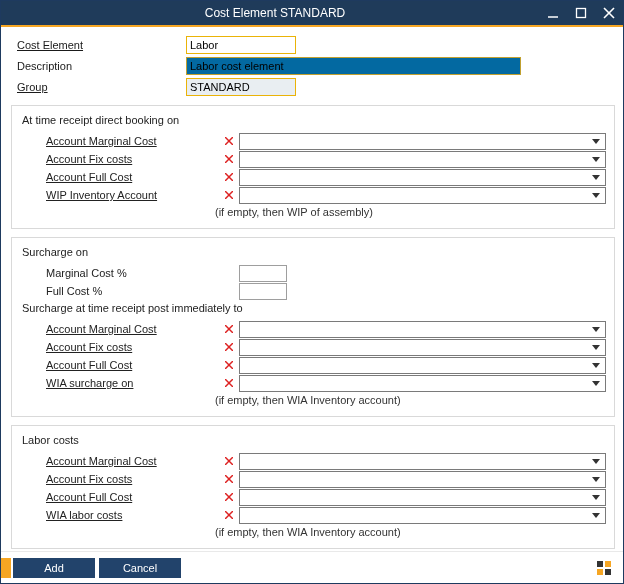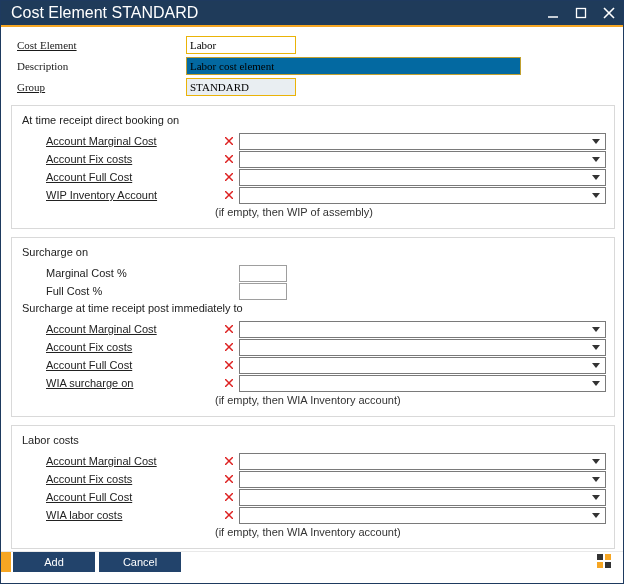--- a/index.html
+++ b/index.html
@@ -1,46 +1,46 @@
 <!DOCTYPE html>
 <html><head>
 <meta charset="utf-8">
 <style>
   * { box-sizing: border-box; margin: 0; padding: 0; }
   html, body { width: 624px; height: 584px; font-family: "Segoe UI", Tahoma, Arial, sans-serif; font-size: 11px; color: #333; overflow: hidden; }
   .window { width: 624px; height: 584px; border: 1px solid #1e3a5f; background: #fff; display: flex; flex-direction: column; }
   .titlebar { height: 26px; background: #1f3b5a; color: #fff; display: flex; align-items: center; padding-left: 10px; border-bottom: 2px solid #f6a623; }
-  .titlebar-title { flex: 1; font-size: 16px; }
+  .titlebar-title { flex: 1; font-size: 12px; text-align: center; }
   .titlebar-btn { width: 28px; height: 26px; display: flex; align-items: center; justify-content: center; color: #fff; cursor: pointer; }
   .titlebar-btn svg { stroke: #fff; }
   .body { flex: 1; position: relative; display: flex; overflow: hidden; }
   .content { flex: 1; overflow: scroll; padding: 8px 8px 0 10px; }
   .content::-webkit-scrollbar { width: 16px; height: 16px; }
   .content::-webkit-scrollbar-track { background: #f0f0f0; }
   .content::-webkit-scrollbar-thumb { background: #c2c2c2; border: 3px solid #f0f0f0; border-radius: 8px; }
   .content::-webkit-scrollbar-button { display: block; height: 16px; width:16px; background: #f0f0f0; }
-  .header-row { display: flex; align-items: center; height: 20px; margin-bottom: 1px; font-family: Liberation Serif, serif; }
+  .header-row { display: flex; align-items: center; height: 20px; margin-bottom: 1px; }
   .header-row .lbl { width: 175px; padding-left: 6px; text-decoration: underline; color: #1a1a1a; }
   .header-row .lbl.nolink { text-decoration: none; }
   .inp { border: 1px solid #eab308; height: 18px; padding: 0 3px; font-family: inherit; font-size: 11px; background: #fff; }
   .inp.w1 { width: 110px; }
   .inp.w2 { width: 335px; background: #0369a1; border-color:#c0a030;}
   .inp.w3 { width: 110px; background: #e9eef2; }
   .group { border: 1px solid #d9d9d9; margin-top: 8px; padding: 6px 8px 10px 8px; min-width: 560px; }
   .section-title { font-size: 11px; color: #222; margin: 2px 0 6px 0; padding-left: 2px; }
   .row { display: flex; align-items: center; height: 18px; margin-bottom: 0px; margin-left: 24px; }
   .row .lbl { width: 175px; padding-left: 2px; color: #222; text-decoration: underline; }
   .row .lbl.nolink { text-decoration: none; }
   .xicon { width: 20px; display:flex; justify-content:center; cursor: pointer; }
   .xicon svg { display:block; }
   .combo { flex: 1; border: 1px solid #7a7a7a; height: 17px; display: flex; align-items: center; background: #fff; cursor: pointer; position: relative; min-width: 320px; }
   .combo .dd { position: absolute; right: 2px; top: 0; width: 14px; height: 100%; display:flex; align-items:center; justify-content:center; }
   .hint { padding-left: 195px; color: #333; font-size: 11px; margin-top: 2px; }
   .numbox { width: 48px; border:1px solid #9e9e9e; height:17px; background:#fff; font: inherit; padding:0 2px; }
-  .footer { height: 32px; background: #fff; border-top: 1px solid #e9e9e9; display:flex; padding: 0 10px 0 0; }
+  .footer { height: 32px; background: #fff; border-top: 1px solid #e9e9e9; display:flex; align-items:center; padding: 0 10px 0 0; }
   .accent { width: 10px; height: 20px; background: #f6a623; margin-right: 2px; }
   .btn { width: 82px; height: 20px; background: #22436b; color: #fff; border: none; font: inherit; cursor: pointer; margin-right: 4px; }
   .footer-spacer { flex:1; }
   .footer-icon { width:18px; height:18px; display:flex; align-items:center; justify-content:center; cursor:pointer; }
 </style>
 </head>
 <body>
 
 <div class="window">
   <div class="titlebar">

